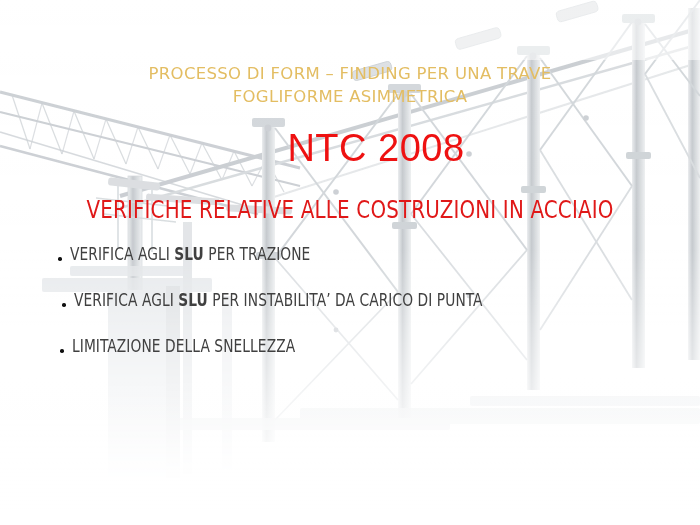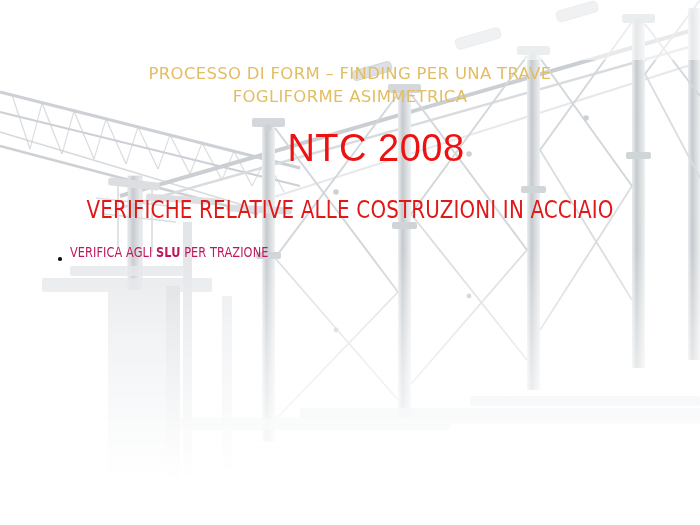--- a/index.html
+++ b/index.html
@@ -98,23 +98,23 @@
 
   #bullets {
     position: absolute;
     left: 54px;
     top: 242px;
     width: 620px;
   }
   .bullet-row {
     position: relative;
     height: 46px;
-    color: #be185d;
+    color: #404040;
     font-family: "Liberation Sans Narrow", "DejaVu Sans Condensed", "Liberation Sans", sans-serif;
-    font-size: 14px;
+    font-size: 17px;
     letter-spacing: 0.1px;
     white-space: nowrap;
   }
   .bullet-row .dot {
     position: absolute;
     left: 2px;
     top: 15px;
     width: 3.5px;
     height: 3.5px;
     border-radius: 50%;
@@ -294,18 +294,30 @@
 
     <div id="bullets">
 
       <div class="bullet-row r1">
         <span class="dot"></span>
         <span class="btext">
           <span>VERIFICA AGLI </span><b>SLU</b><span> PER TRAZIONE</span>
         </span>
       </div>
 
-
+      <div class="bullet-row r2">
+        <span class="dot"></span>
+        <span class="btext">
+          <span>VERIFICA AGLI </span><b>SLU</b><span> PER INSTABILITA’ DA CARICO DI PUNTA</span>
+        </span>
+      </div>
+
+      <div class="bullet-row r3">
+        <span class="dot"></span>
+        <span class="btext">
+          <span>LIMITAZIONE DELLA SNELLEZZA</span><b></b><span></span>
+        </span>
+      </div>
 
 
     </div>
   </div>
 </div>
 
 </body></html>

